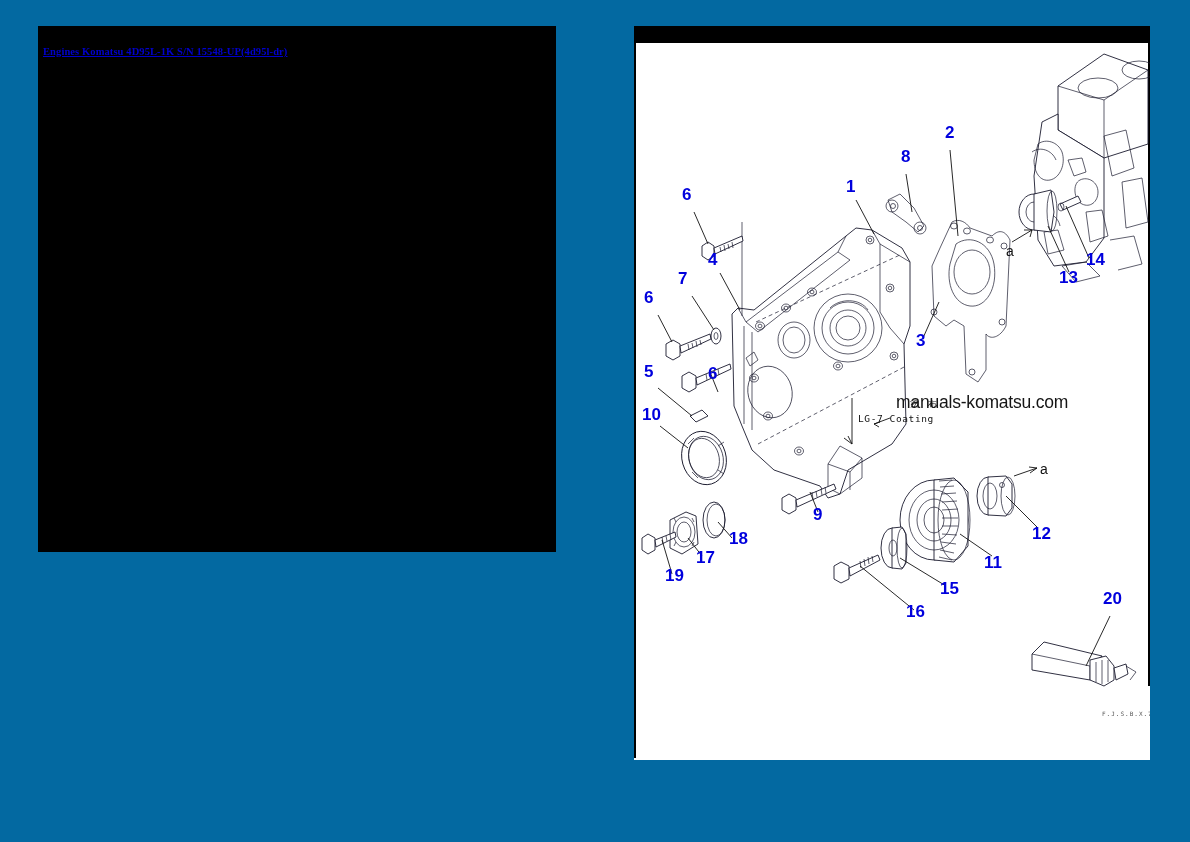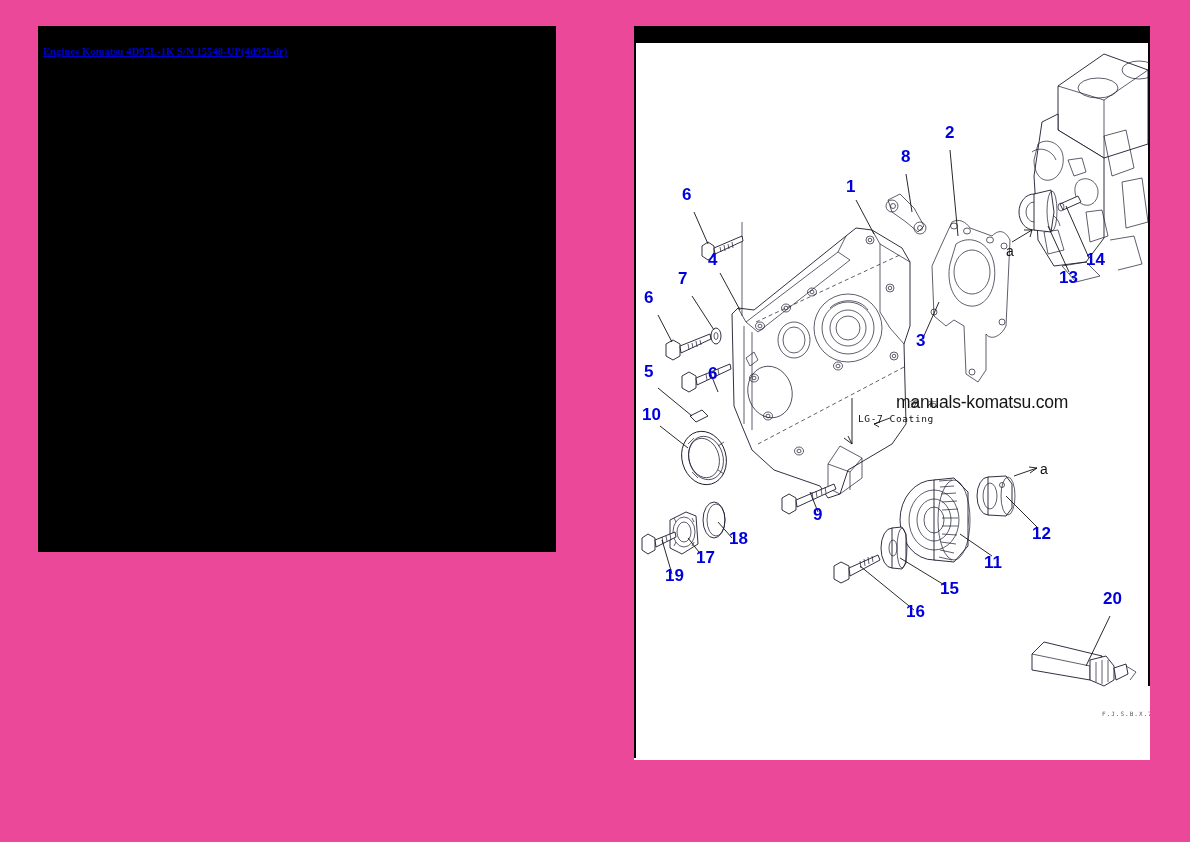--- a/index.html
+++ b/index.html
@@ -8,21 +8,21 @@
     background: #ffffff;
     width: 1190px;
     height: 842px;
     overflow: hidden;
     font-family: "Liberation Sans", sans-serif;
   }
   #page {
     position: relative;
     width: 1190px;
     height: 842px;
-    background: #ec4899;
+    background: #0369a1;
   }
 
   
   #left-panel {
     position: absolute;
     left: 38px;
     top: 26px;
     width: 518px;
     height: 526px;
     background: #000000;

